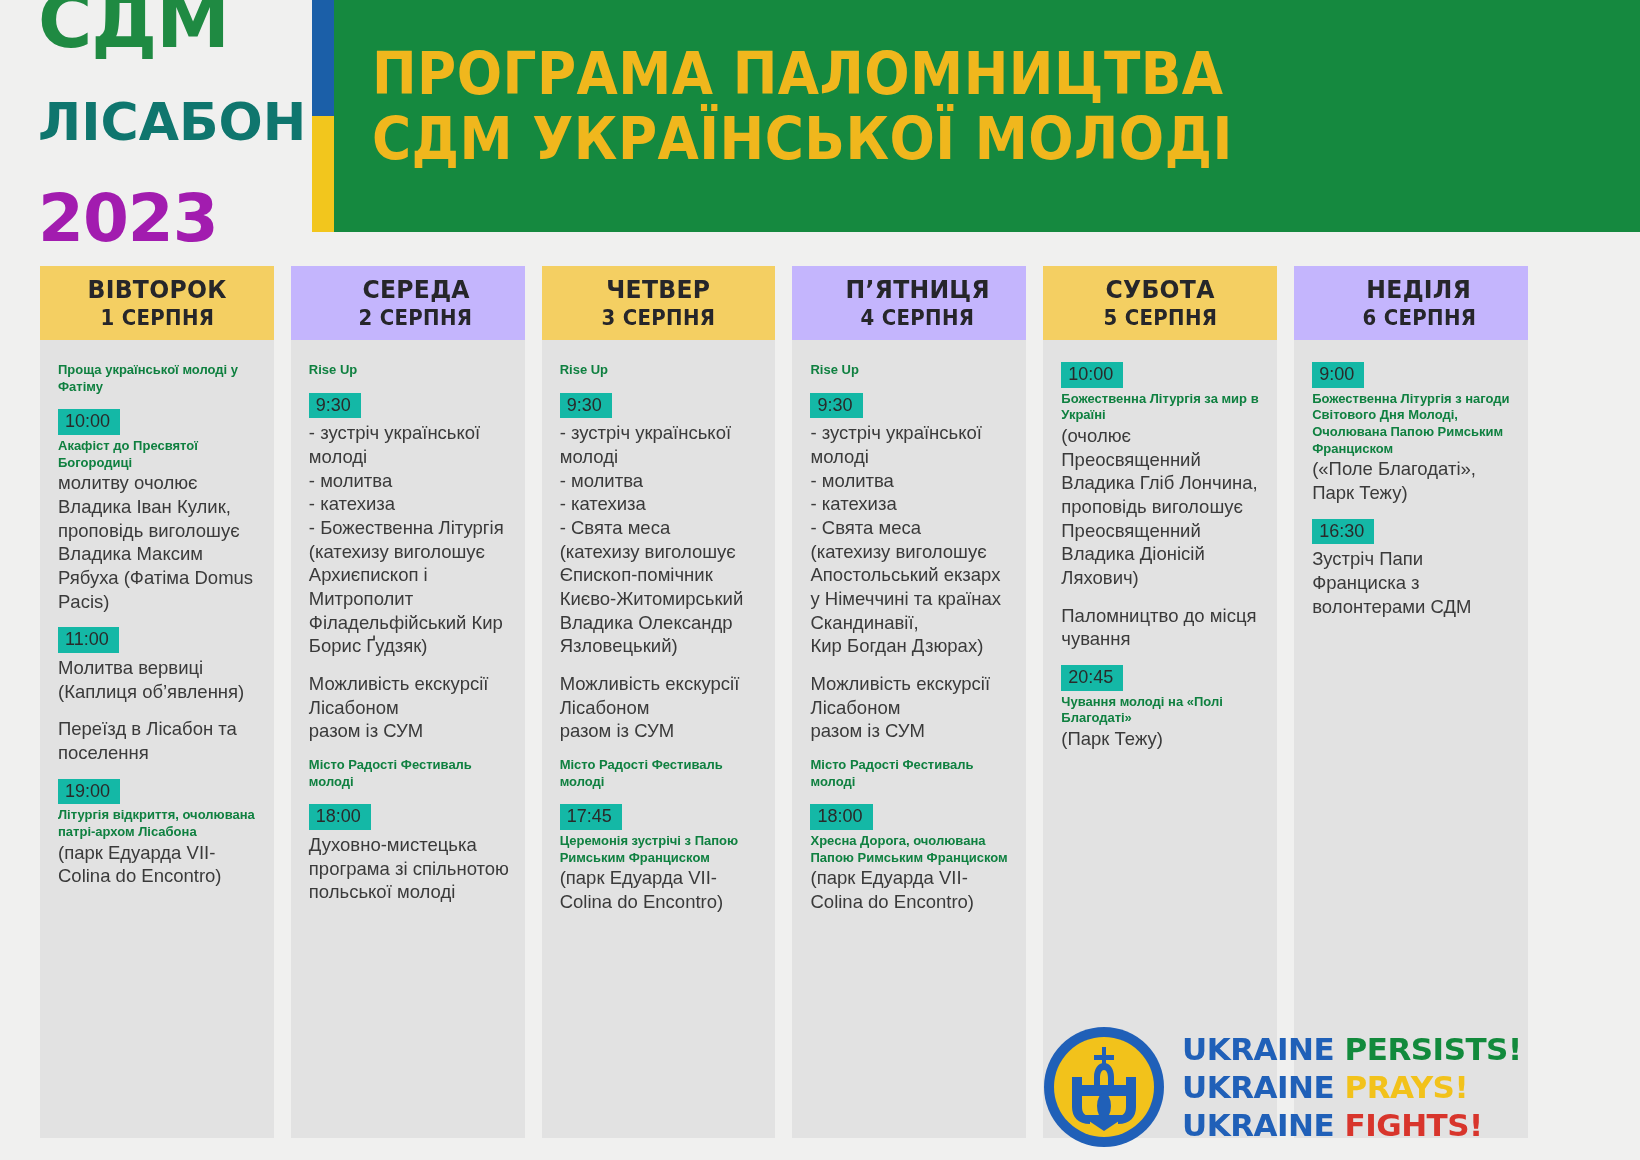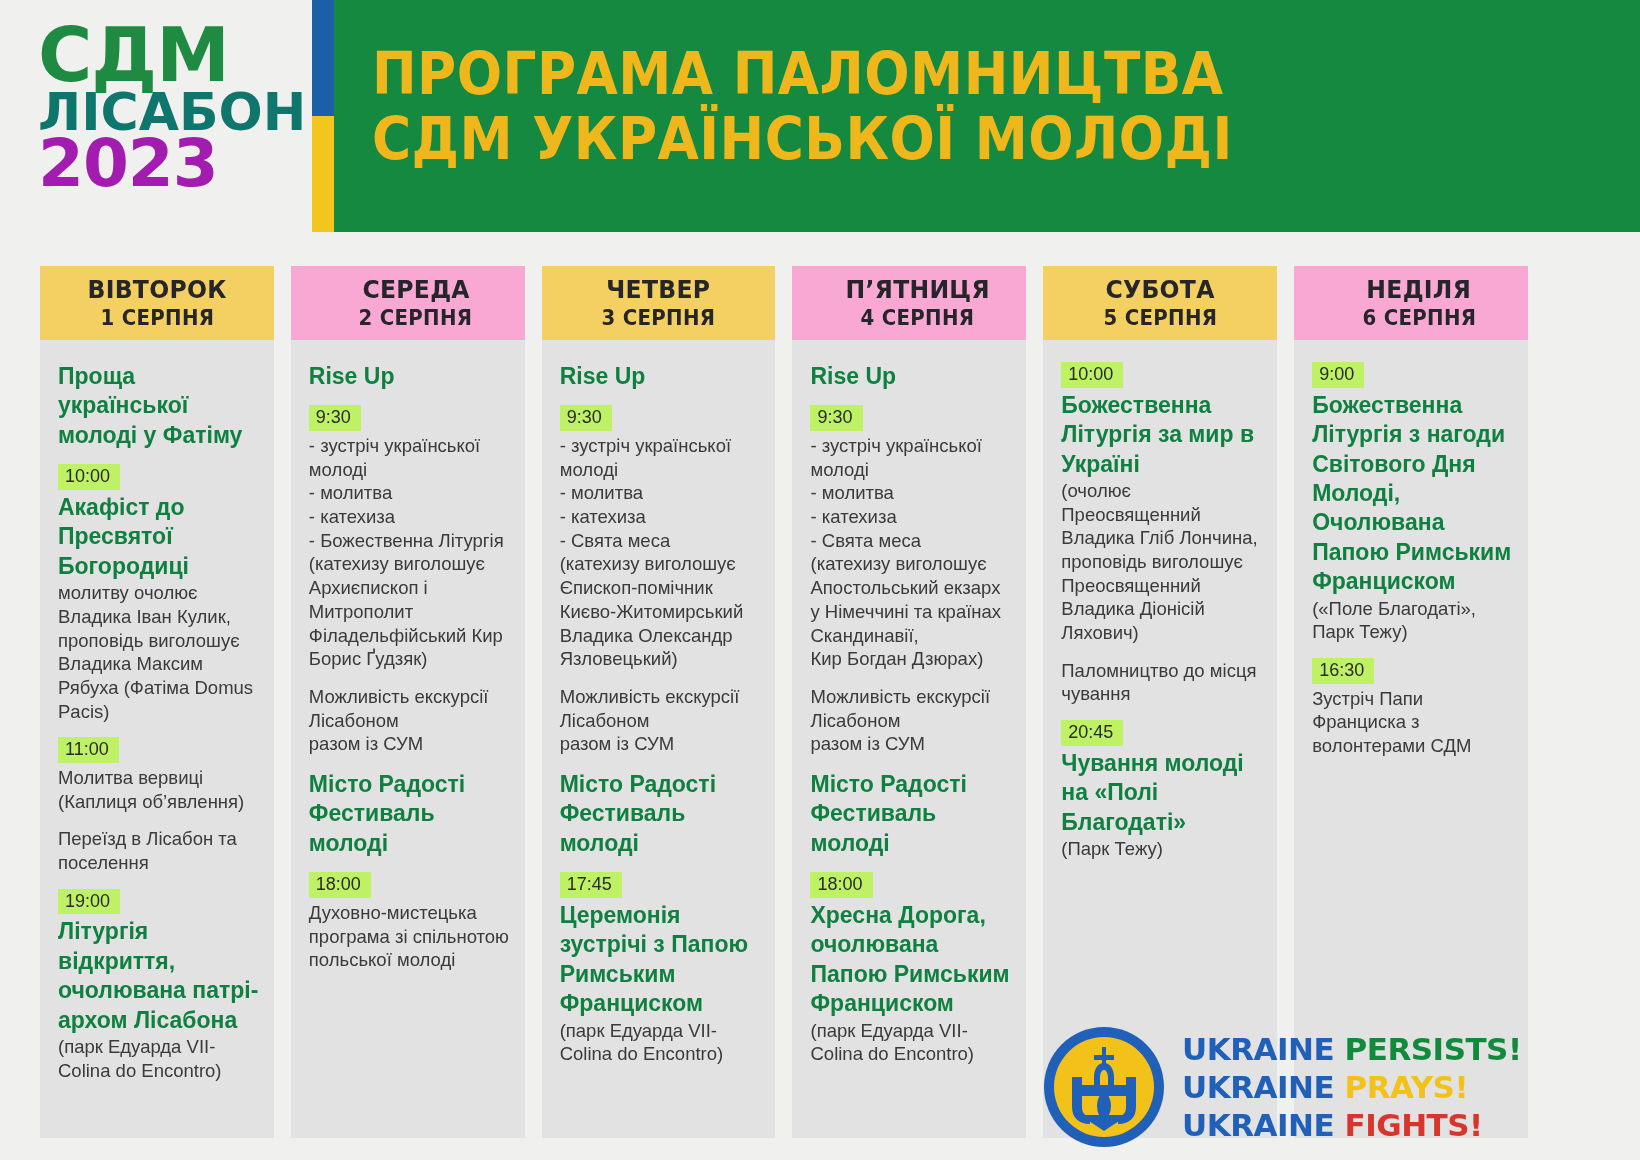--- a/index.html
+++ b/index.html
@@ -11,21 +11,21 @@
     position:relative;
   }
 
   
   .header{
     position:absolute;left:0;top:0;width:1640px;height:232px;
     background:#f0f0ef;
   }
   .logo-box{
     position:absolute;left:38px;top:24px;width:272px;height:190px;
-    display:flex;flex-direction:column;align-items:flex-start;justify-content:flex-start;
+    display:flex;flex-direction:column;align-items:flex-start;justify-content:center;gap:44px;
   }
   .logo-l1,.logo-l2,.logo-l3{
     font-weight:bold;letter-spacing:-1px;line-height:.86;
     font-family:"DejaVu Sans", sans-serif;
   }
   .logo-l1{font-size:74px;color:#1f8a42;}
   .logo-l2{font-size:52px;color:#0f766e;margin-top:2px;letter-spacing:0px;}
   .logo-l3{font-size:66px;color:#a21caf;margin-top:2px;}
 
   .flagbar{position:absolute;left:312px;top:0;width:22px;height:232px;}
@@ -69,34 +69,34 @@
     display:flex;flex-direction:column;align-items:center;justify-content:center;
     font-family:"DejaVu Sans", sans-serif;
     font-weight:bold;
     color:#26262a;
     line-height:1.06;
     letter-spacing:.3px;
   }
   .dayhead .dow{font-size:25px;transform:scaleX(.94);}
   .dayhead .date{font-size:21px;transform:scaleX(.94);margin-top:3px;}
   .shade-a{background:#f4cf62;}
-  .shade-b{background:#f9a8d4;padding-left:16px;}
+  .shade-b{background:#c4b5fd;padding-left:16px;}
 
   .evt{margin-bottom:14px;}
   .time{
     display:inline-block;
-    background:#bef264;
+    background:#14b8a6;
     color:#2a2a2a;
     font-size:18px;
     padding:2px 10px 3px 7px;
     line-height:1.15;
     margin-bottom:3px;
   }
   .h-green{
-    color:#0f8040;font-weight:bold;font-size:23px;line-height:1.28;
+    color:#0f8040;font-weight:bold;font-size:13px;line-height:1.28;
   }
   .txt{
     color:#3a3a3a;font-size:18.5px;line-height:1.28;
   }
 
   
   .slogan{
     position:absolute;left:1040px;top:992px;width:560px;height:190px;
     display:flex;align-items:center;
   }

